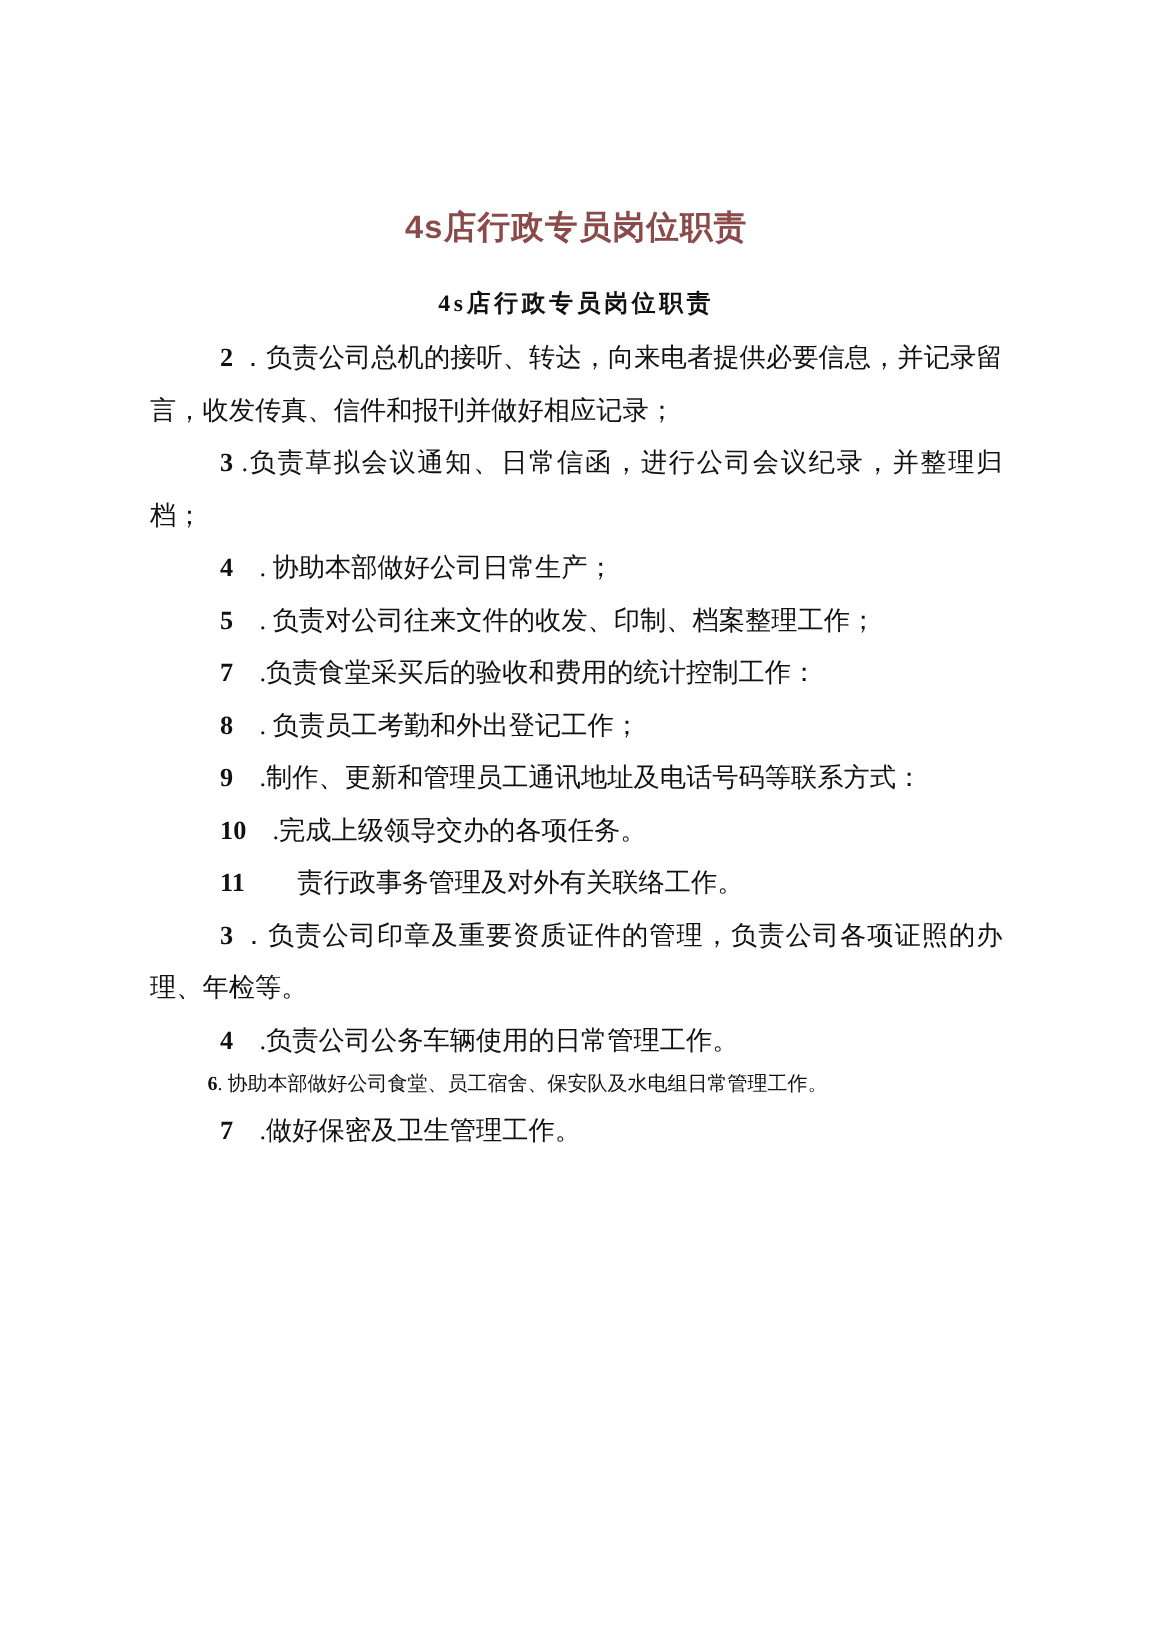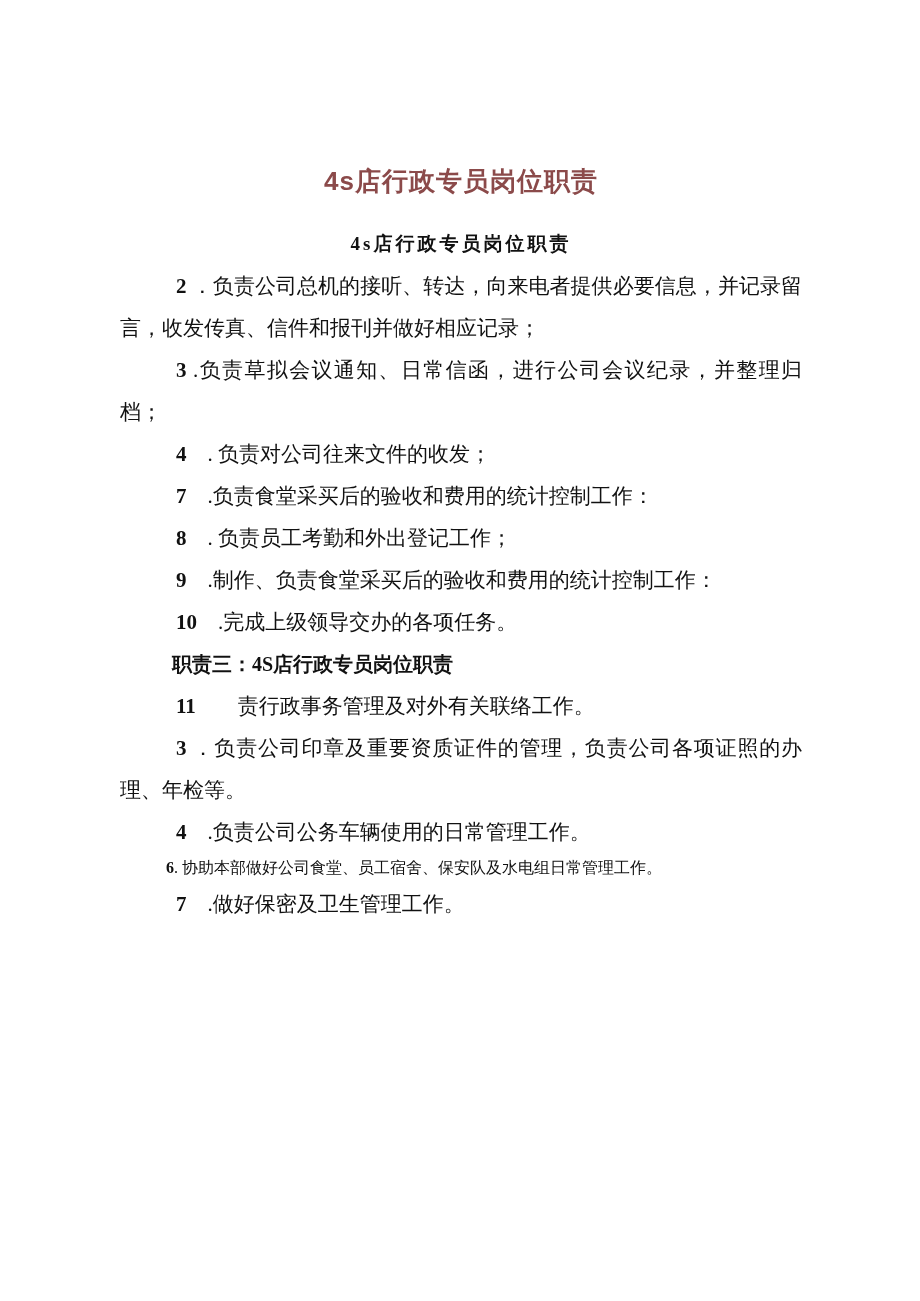--- a/index.html
+++ b/index.html
@@ -59,25 +59,25 @@
 </style>
 </head>
 <body>
 
 <div class="page">
   <h1 class="title" style="color: rgb(139, 74, 74);">4s店行政专员岗位职责</h1>
   <h2 class="subtitle">4s店行政专员岗位职责</h2>
   <div class="doc-body" id="doc-body">
       <p class="item"><b class="item-number">2</b><span class="item-separator"> ．</span><span class="item-text">负责公司总机的接听、转达，向来电者提供必要信息，并记录留言，收发传真、信件和报刊并做好相应记录；</span></p>
       <p class="item"><b class="item-number">3</b><span class="item-separator"> .</span><span class="item-text">负责草拟会议通知、日常信函，进行公司会议纪录，并整理归档；</span></p>
-      <p class="item"><b class="item-number">4</b><span class="item-separator">　. </span><span class="item-text">负责对公司往来文件的收发；</span></p>
+      <p class="item"><b class="item-number">4</b><span class="item-separator">　. </span><span class="item-text">协助本部做好公司日常生产；</span></p>
+      <p class="item"><b class="item-number">5</b><span class="item-separator">　. </span><span class="item-text">负责对公司往来文件的收发、印制、档案整理工作；</span></p>
       <p class="item"><b class="item-number">7</b><span class="item-separator">　.</span><span class="item-text">负责食堂采买后的验收和费用的统计控制工作：</span></p>
       <p class="item"><b class="item-number">8</b><span class="item-separator">　. </span><span class="item-text">负责员工考勤和外出登记工作；</span></p>
-      <p class="item"><b class="item-number">9</b><span class="item-separator">　.</span><span class="item-text">制作、负责食堂采买后的验收和费用的统计控制工作：</span></p>
+      <p class="item"><b class="item-number">9</b><span class="item-separator">　.</span><span class="item-text">制作、更新和管理员工通讯地址及电话号码等联系方式：</span></p>
       <p class="item"><b class="item-number">10</b><span class="item-separator">　.</span><span class="item-text">完成上级领导交办的各项任务。</span></p>
-      <p class="heading"><span class="heading-text">职责三：4S店行政专员岗位职责</span></p>
       <p class="item"><b class="item-number">11</b><span class="item-separator">　　</span><span class="item-text">责行政事务管理及对外有关联络工作。</span></p>
       <p class="item"><b class="item-number">3</b><span class="item-separator"> ．</span><span class="item-text">负责公司印章及重要资质证件的管理，负责公司各项证照的办理、年检等。</span></p>
       <p class="item"><b class="item-number">4</b><span class="item-separator">　.</span><span class="item-text">负责公司公务车辆使用的日常管理工作。</span></p>
       <p class="item-tight"><b class="item-number">6</b><span class="item-separator">. </span><span class="item-text">协助本部做好公司食堂、员工宿舍、保安队及水电组日常管理工作。</span></p>
       <p class="item"><b class="item-number">7</b><span class="item-separator">　.</span><span class="item-text">做好保密及卫生管理工作。</span></p>
     </div>
 </div>
 
 </body></html>

